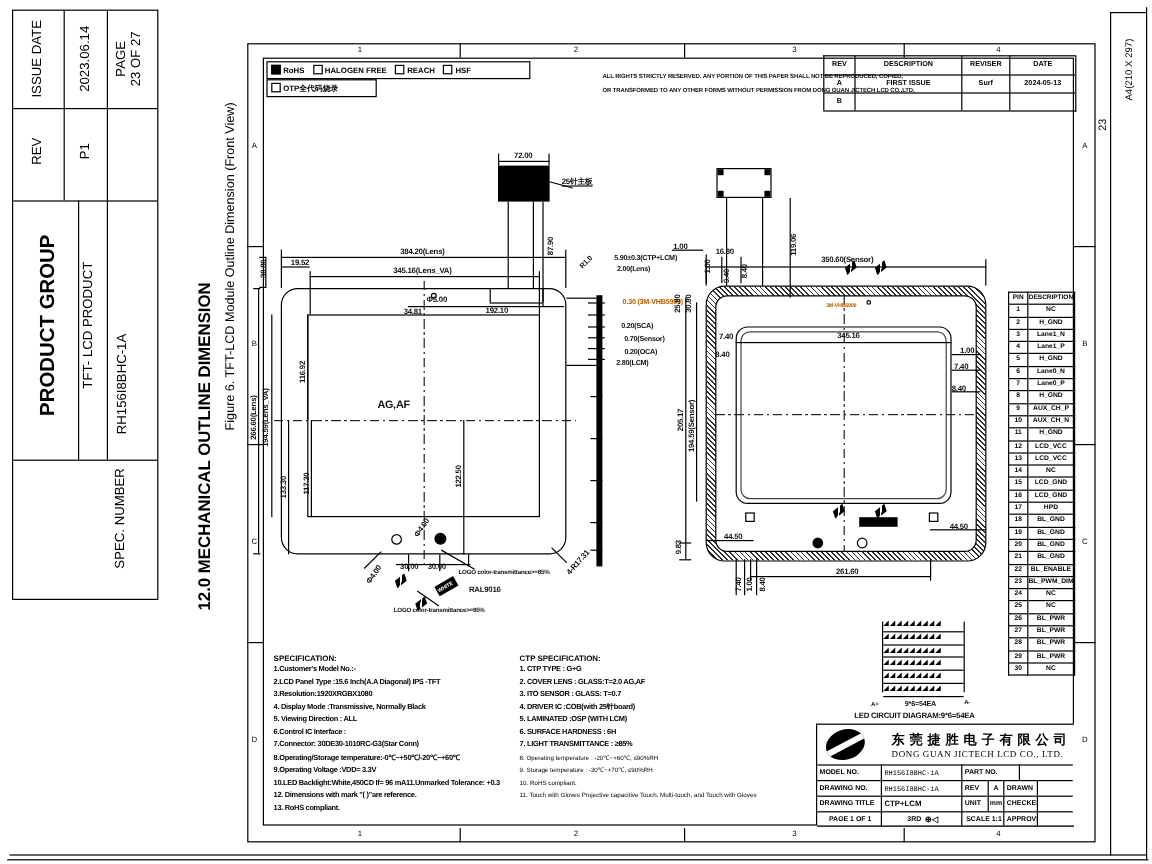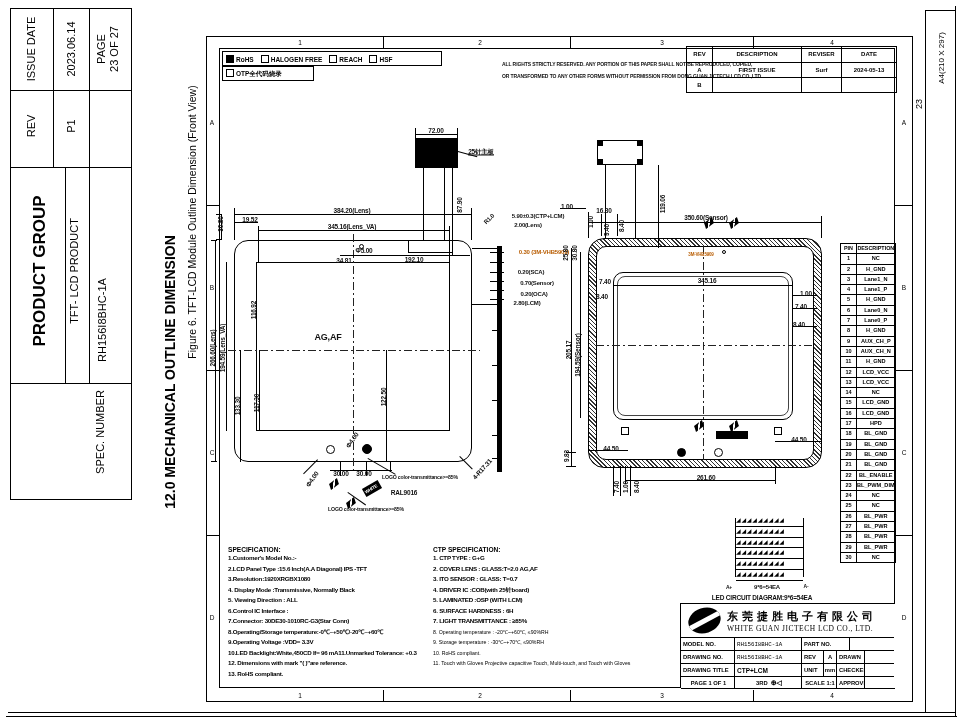--- a/index.html
+++ b/index.html
@@ -326,23 +326,23 @@
       </div>
   </div>
 
   <div style="position:absolute;left:680px;top:603px;width:215px;height:85px;border-left:1.5px solid #000;border-top:1.5px solid #000;box-sizing:border-box;background:#fff">
     <div style="position:relative;height:33px;display:flex;align-items:center">
       <div style="position:relative;width:33px;height:25px;margin-left:7px">
         <div style="position:absolute;inset:0;border-radius:50%;background:#000;transform:rotate(-18deg);overflow:hidden">
           <div style="position:absolute;left:-5px;top:10px;width:46px;height:5px;background:#fff;transform:rotate(-10deg)"></div>
         </div>
       </div>
-      <div style="margin-left:6px">
+      <div style="margin-left:22px">
         <div style="font-size:11px;letter-spacing:4px;font-weight:600;white-space:nowrap">东莞捷胜电子有限公司</div>
-        <div style="font-size:7.5px;font-family:'Liberation Serif',serif;letter-spacing:0.5px;white-space:nowrap">WHITE GUAN JICTECH LCD CO., LTD.</div>
+        <div style="font-size:7.5px;font-family:'Liberation Serif',serif;letter-spacing:0.5px;white-space:nowrap">DONG GUAN JICTECH LCD CO., LTD.</div>
       </div>
     </div>
     <div class="tb-row">
       <div class="tb-c" style="width:53px;height:13px;border-left:none">MODEL NO.</div>
       <div class="tb-c" style="width:67px;height:13px;font-family:'Liberation Mono',monospace;font-weight:400">RH156I8BHC-1A</div>
       <div class="tb-c" style="width:48px;height:13px">PART NO.</div>
       <div class="tb-c" style="width:45px;height:13px"></div>
     </div>
     <div class="tb-row">
       <div class="tb-c" style="width:53px;height:13px;border-left:none">DRAWING NO.</div>

